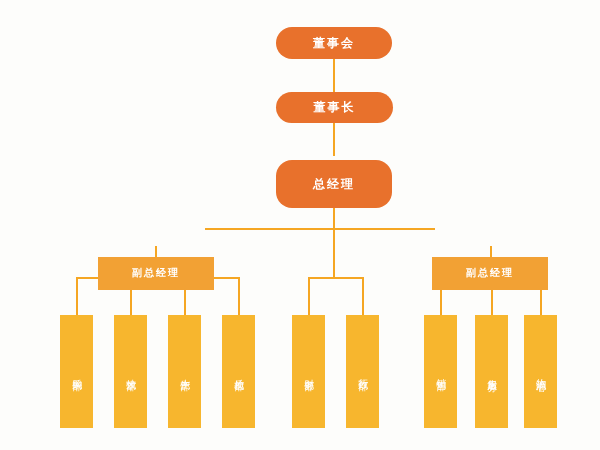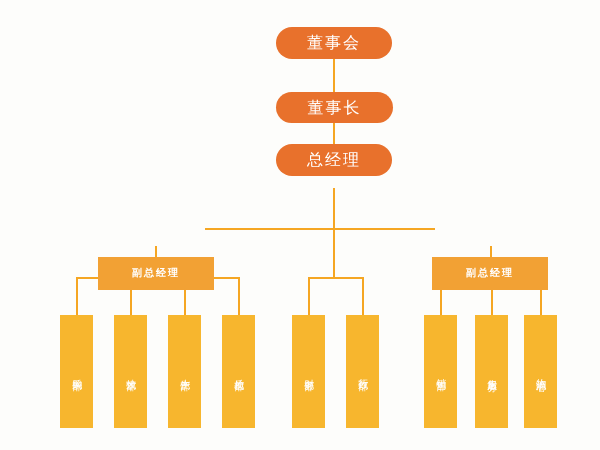--- a/index.html
+++ b/index.html
@@ -24,22 +24,22 @@
     display: flex;
     align-items: center;
     justify-content: center;
     color: #ffffff;
     letter-spacing: 2px;
     text-align: center;
     line-height: 1.25;
   }
   .node.level-top {
     background: #e8712c;
-    font-size: 16px;
-    font-weight: 400;
+    font-size: 12px;
+    font-weight: 700;
     border-radius: 16px;
   }
   .node.level-mid {
     background: #f2a134;
     font-size: 10px;
     font-weight: 600;
     margin-top: 44px;
   }
   .node.level-leaf {
     background: #f7b62e;
@@ -84,21 +84,21 @@
   <div class="conn v" style="left:490px; top:246px; height:32px;"></div>
   <div class="conn h" style="left:440px; top:277px; width:102px;"></div>
   <div class="conn v" style="left:440px; top:277px; height:38px;"></div>
   <div class="conn v" style="left:491px; top:277px; height:38px;"></div>
   <div class="conn v" style="left:540px; top:277px; height:38px;"></div>
 
   <div class="node level-top" style="left:276px; top:27px; width:116px; height:32px;">董事会</div>
 
   <div class="node level-top" style="left:276px; top:92px; width:117px; height:31px;">董事长</div>
 
-  <div class="node level-top" style="left:276px; top:144px; width:116px; height:32px;">总经理</div>
+  <div class="node level-top" style="left:276px; top:160px; width:116px; height:48px;">总经理</div>
 
   <div class="node level-mid" style="left:98px; top:213px; width:116px; height:33px;">副总经理</div>
 
   <div class="node level-mid" style="left:432px; top:213px; width:116px; height:33px;">副总经理</div>
 
   <div class="node level-leaf" style="left:60px; top:315px; width:33px; height:113px;">采购部</div>
 
   <div class="node level-leaf" style="left:114px; top:315px; width:33px; height:113px;">技术部</div>
 
   <div class="node level-leaf" style="left:168px; top:315px; width:33px; height:113px;">生产部</div>

